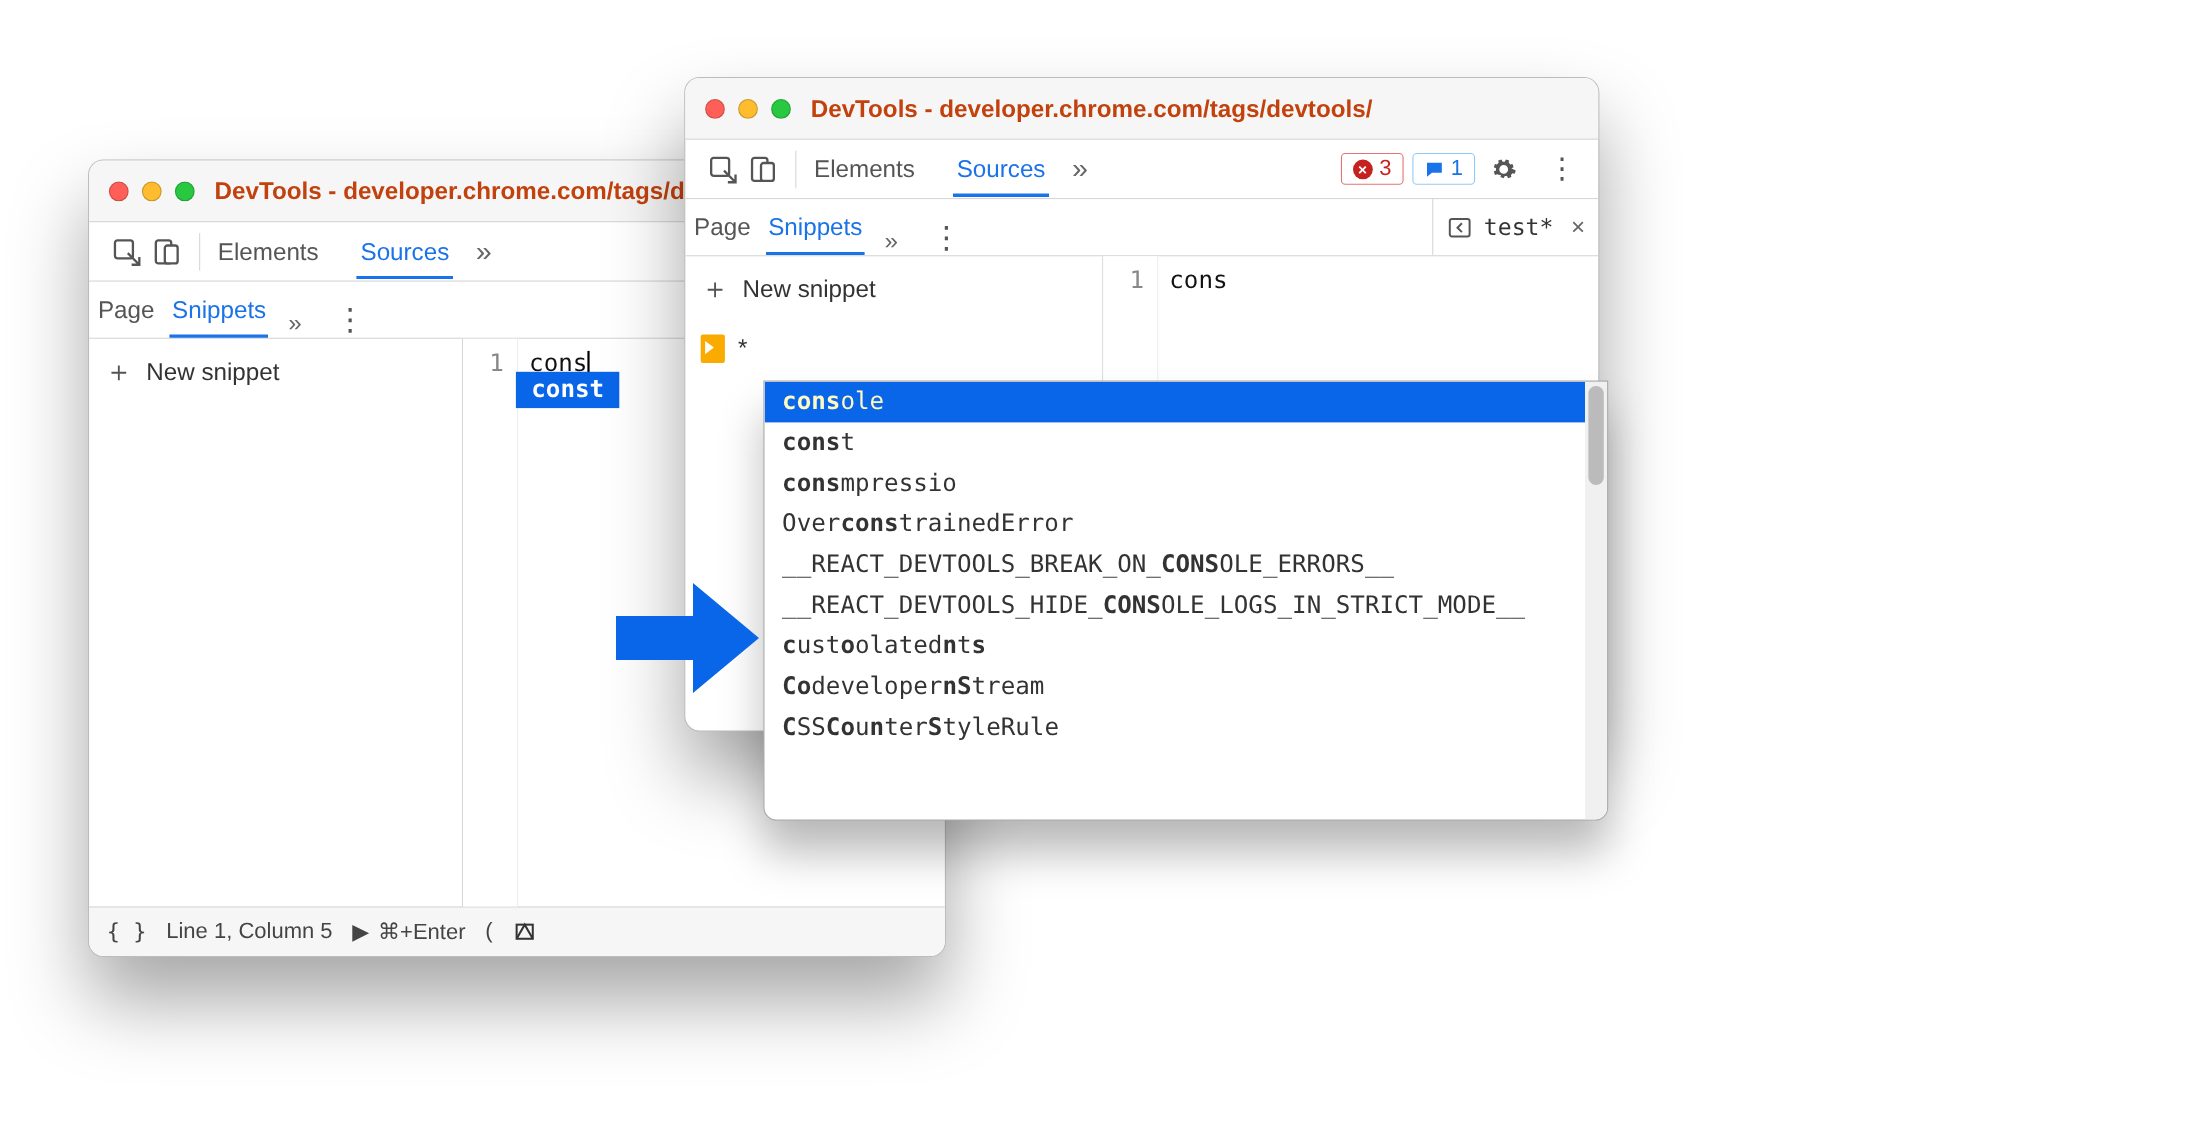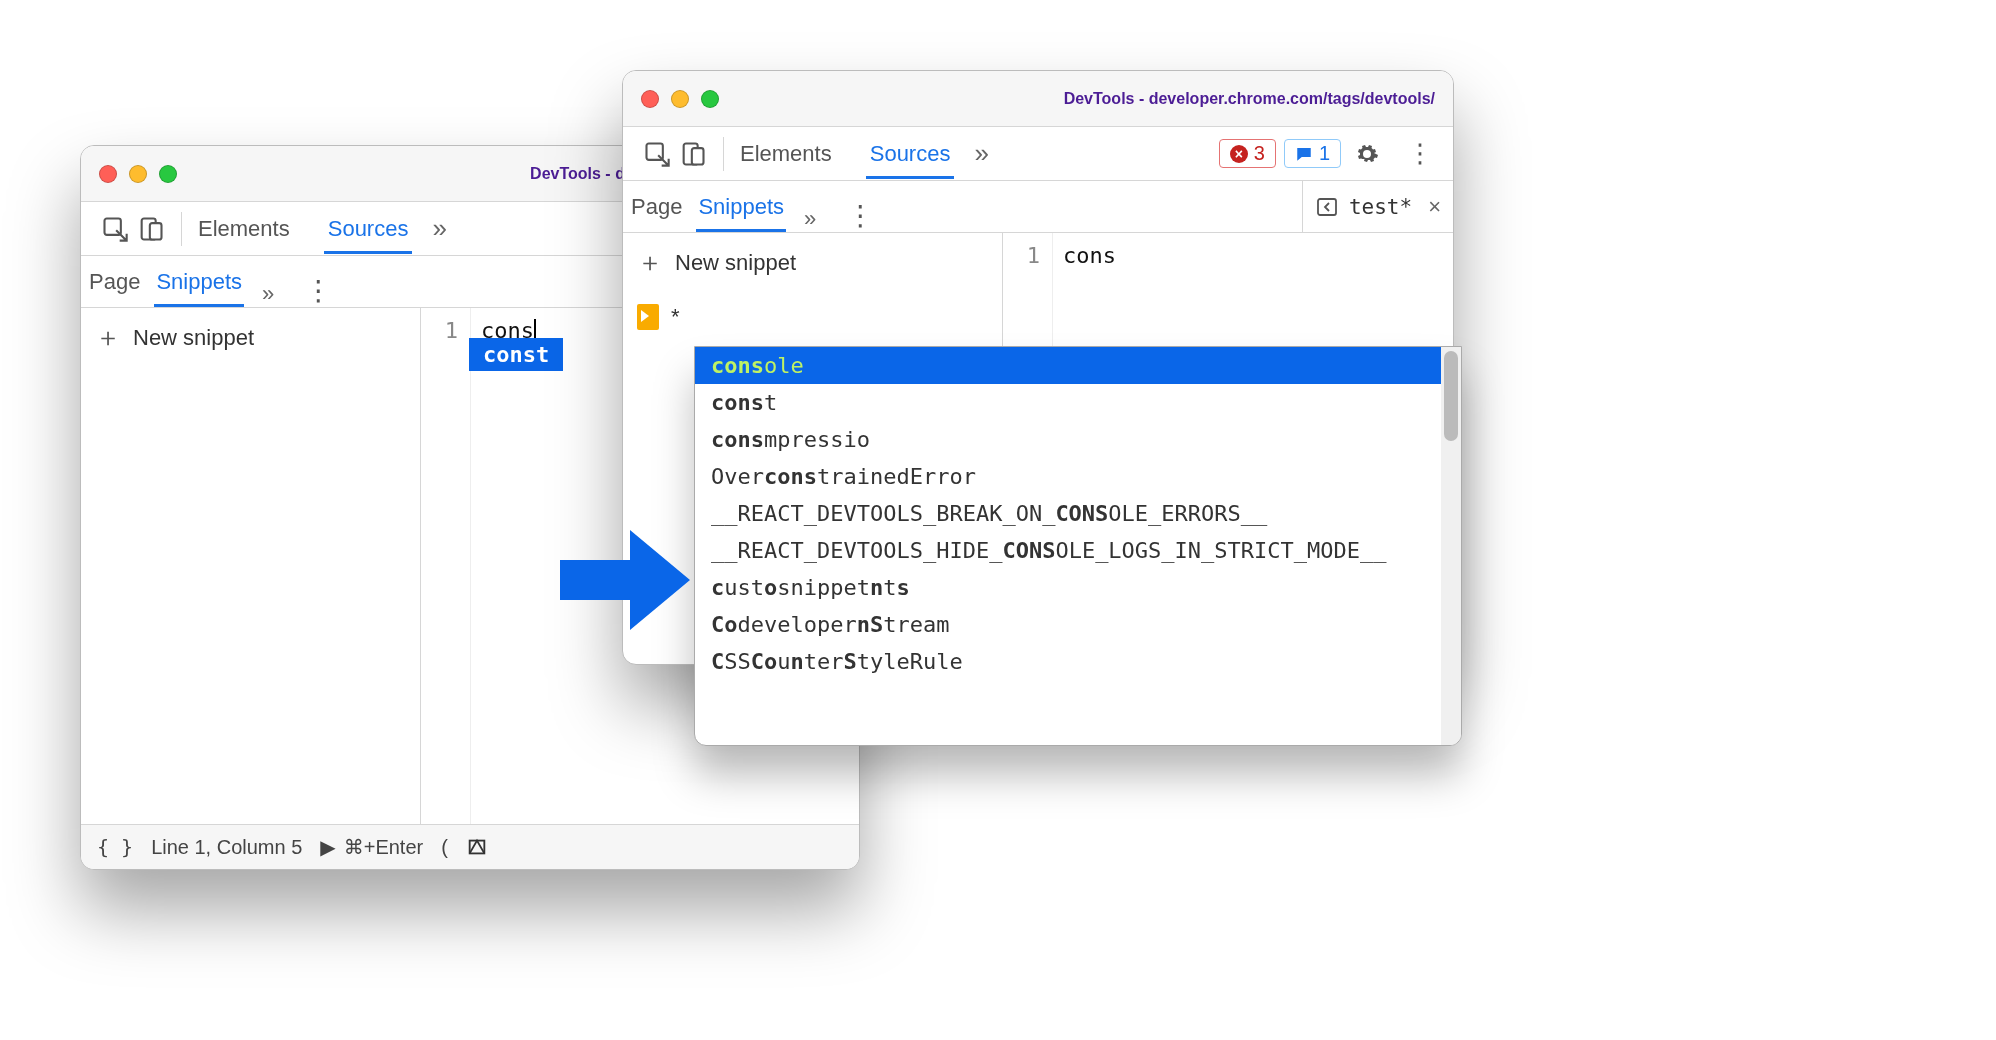--- a/index.html
+++ b/index.html
@@ -28,21 +28,21 @@
     align-items: center;
     padding: 0 18px;
     background: #f6f6f6;
     border-bottom: 1px solid #d6d6d6;
   }
   .traffic { display: flex; gap: 12px; margin-right: 18px; }
   .dot { width: 18px; height: 18px; border-radius: 50%; border: 1px solid rgba(0,0,0,0.2); }
   .dot.red { background: #ff5f57; }
   .dot.yel { background: #febc2e; }
   .dot.grn { background: #28c840; }
-  .title { flex: 1; text-align: right; color: #4c1d95; font-size: 16px; font-weight: 600; white-space: nowrap; overflow: hidden; text-overflow: ellipsis; }
+  .title { flex: 1; text-align: left; color: #c2410c; font-size: 22px; font-weight: 600; white-space: nowrap; overflow: hidden; text-overflow: ellipsis; }
 
   
   .toolbar {
     height: 54px;
     display: flex;
     align-items: center;
     padding: 0 16px;
     border-bottom: 1px solid #d6d6d6;
     color: #555;
   }
@@ -154,21 +154,21 @@
     flex: 1;
     font-family: ui-monospace, Menlo, monospace;
     font-size: 22px;
     color: #333;
     overflow: hidden;
   }
   .ac-row {
     padding: 6px 16px;
     white-space: nowrap;
   }
-  .ac-row.sel { background: #0a66e8; color: #bef264; }
+  .ac-row.sel { background: #0a66e8; color: #fef9c3; }
   .ac-row b { font-weight: 700; }
   .ac-scroll {
     width: 20px; background: #f0f0f0; position: relative;
   }
   .ac-thumb {
     position: absolute; left: 3px; width: 14px; top: 4px; height: 90px; background: #bbb; border-radius: 7px;
   }
 
   
   .arrow {
@@ -364,21 +364,21 @@
 </div>
 
 <div class="ac-popup-wrapper">
   <div class="ac-list" id="ac-list">
       <div class="ac-row sel"><b>cons</b><span>ole</span></div>
       <div class="ac-row"><b>cons</b><span>t</span></div>
       <div class="ac-row"><b>cons</b><span>mpressio</span></div>
       <div class="ac-row"><span>Over</span><b>cons</b><span>trainedError</span></div>
       <div class="ac-row"><span>__REACT_DEVTOOLS_BREAK_ON_</span><b>CONS</b><span>OLE_ERRORS__</span></div>
       <div class="ac-row"><span>__REACT_DEVTOOLS_HIDE_</span><b>CONS</b><span>OLE_LOGS_IN_STRICT_MODE__</span></div>
-      <div class="ac-row"><b>c</b><span>ust</span><b>o</b><span>snippet</span><b>n</b><span>t</span><b>s</b></div>
+      <div class="ac-row"><b>c</b><span>ust</span><b>o</b><span>olated</span><b>n</b><span>t</span><b>s</b></div>
       <div class="ac-row"><b>Co</b><span>developer</span><b>nS</b><span>tream</span></div>
       <div class="ac-row"><b>C</b><span>SS</span><b>Co</b><span>u</span><b>n</b><span>ter</span><b>S</b><span>tyleRule</span></div>
     </div>
   <div class="ac-scroll">
     <div class="ac-thumb"></div>
   </div>
 </div>
 
 <div class="arrow">
   <svg viewBox="0 0 130 110" width="130" height="110">

